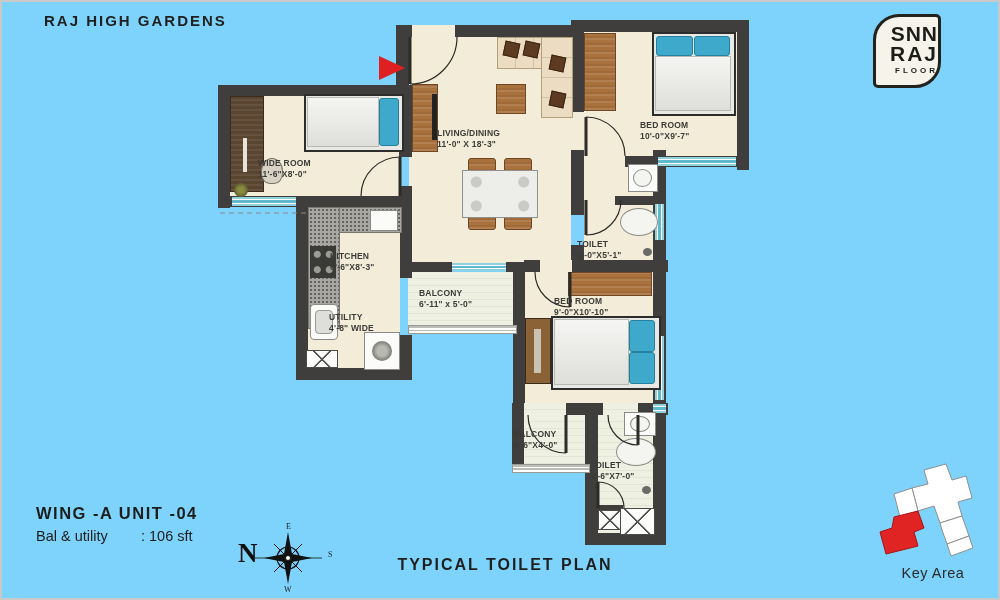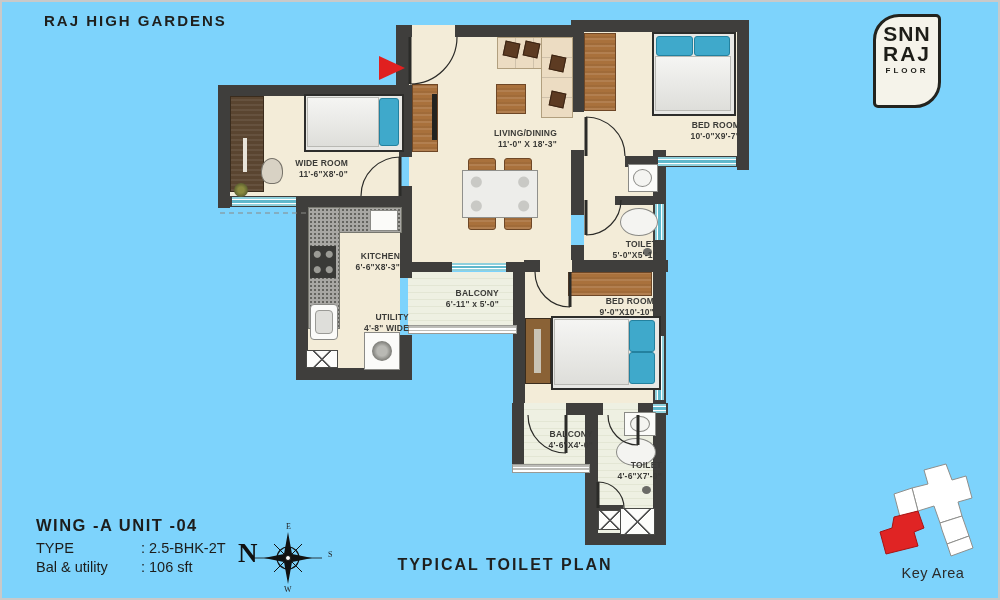--- a/index.html
+++ b/index.html
@@ -20,31 +20,31 @@
   .mattress{position:absolute;background:linear-gradient(180deg,#f5f5f3,#dededa);border:1px solid #b9b9b4;}
   .pillow{position:absolute;background:#3fa9cb;border:1px solid #23819f;border-radius:3px;}
   .sofa{position:absolute;background:#ecdcc2;border:1px solid #b19f7e;}
   .spill{position:absolute;width:13px;height:13px;background:#5d3b22;border:1px solid #3c2514;transform:rotate(12deg);}
   .white-fix{position:absolute;background:#fbfbf9;border:1px solid #8a8a86;}
   .oval{position:absolute;background:#f4f4f1;border:1px solid #8a8a86;border-radius:50%;}
   .xbox{position:absolute;background:
      linear-gradient(45deg,transparent calc(50% - 1px),#555 calc(50% - 1px) calc(50% + 0px),transparent calc(50% + 1px)),
      linear-gradient(-45deg,transparent calc(50% - 1px),#555 calc(50% - 1px) calc(50% + 0px),transparent calc(50% + 1px)),#fdfdfb;
      border:1.5px solid #4a4a47;}
-  .rlabel{position:absolute;font-size:8.5px;font-weight:bold;color:#3b3b38;text-align:right;line-height:1.3;letter-spacing:.2px;}
+  .rlabel{position:absolute;font-size:8.5px;font-weight:bold;color:#3b3b38;text-align:left;line-height:1.3;letter-spacing:.2px;}
   .rlabel span{display:block;}
   
   .title{position:absolute;left:44px;top:12px;font-size:15px;font-weight:bold;letter-spacing:2px;color:#1f1f1d;}
   .plan-title{position:absolute;left:395px;top:556px;width:220px;text-align:center;font-size:16px;font-weight:bold;letter-spacing:2px;color:#1f1f1d;}
-  .logo{position:absolute;left:873px;top:14px;width:68px;height:94px;background:#f5f3ea;border:3px solid #23231e;
-        border-radius:26px 5px 26px 5px;text-align:center;box-sizing:border-box;padding-top:7px;color:#1d1d18;}
+  .logo{position:absolute;left:873px;top:14px;width:68px;height:74px;background:#f5f3ea;border:3px solid #23231e;
+        border-radius:26px 5px 26px 5px;text-align:right;box-sizing:border-box;padding-top:7px;color:#1d1d18;}
   .logo .l1{font-size:21px;font-weight:bold;letter-spacing:1px;line-height:.95;}
   .logo .l2{font-size:21px;font-weight:bold;letter-spacing:2px;line-height:.95;}
   .logo .l3{font-size:8px;font-weight:bold;letter-spacing:3px;margin-top:2px;}
-  .info{position:absolute;left:36px;top:516px;color:#1d1d1b;}
+  .info{position:absolute;left:36px;top:504px;color:#1d1d1b;}
   .info .h{font-size:16.5px;font-weight:bold;letter-spacing:1.5px;margin-bottom:4px;}
   .irow{font-size:14.5px;line-height:1.32;}
   .ilabel{display:inline-block;width:105px;}
   .nletter{position:absolute;left:238px;top:538px;font-family:"Liberation Serif",serif;font-size:27px;font-weight:bold;color:#111;}
   .cdir{position:absolute;font-family:"Liberation Serif",serif;font-size:8px;color:#222;}
   .keyplan-label{position:absolute;left:878px;top:565px;width:110px;text-align:center;font-size:14.5px;color:#2b2b2b;letter-spacing:.5px;}
   .entry-arrow{position:absolute;left:379px;top:56px;width:0;height:0;border-left:26px solid #e02020;border-top:12px solid transparent;border-bottom:12px solid transparent;}
   svg{position:absolute;left:0;top:0;pointer-events:none;}
 </style>
 </head>
@@ -252,21 +252,20 @@
     <span>BALCONY</span>
       <span>4'-6"X4'-0"</span>
   </div>
   <div class="rlabel" style="left:590px;top:460px;width:72px">
     <span>TOILET</span>
       <span>4'-6"X7'-0"</span>
   </div>
 
   <div class="info">
     <div class="h">WING -A  UNIT -04</div>
-    <div class="irow"><span class="ilabel">TYPE</span><span class="ival">: 2.5-BHK-2T</span></div>
     <div class="irow"><span class="ilabel">Bal &amp; utility</span><span class="ival">: 106 sft</span></div>
   </div>
 
   <div class="nletter">N</div>
   <svg style="left:250px;top:528px" width="76" height="62" viewBox="0 0 76 62">
     <line x1="4" y1="30" x2="72" y2="30" stroke="#111" stroke-width="0.8"></line>
     <line x1="24" y1="16" x2="52" y2="44" stroke="#111" stroke-width="1"></line>
     <line x1="52" y1="16" x2="24" y2="44" stroke="#111" stroke-width="1"></line>
     <circle cx="38" cy="30" r="11" stroke="#111" stroke-width="1.2" fill="none"></circle>
     <path d="M38 4 L42 26 L62 30 L42 34 L38 56 L34 34 L14 30 L34 26 Z" fill="#111"></path>

